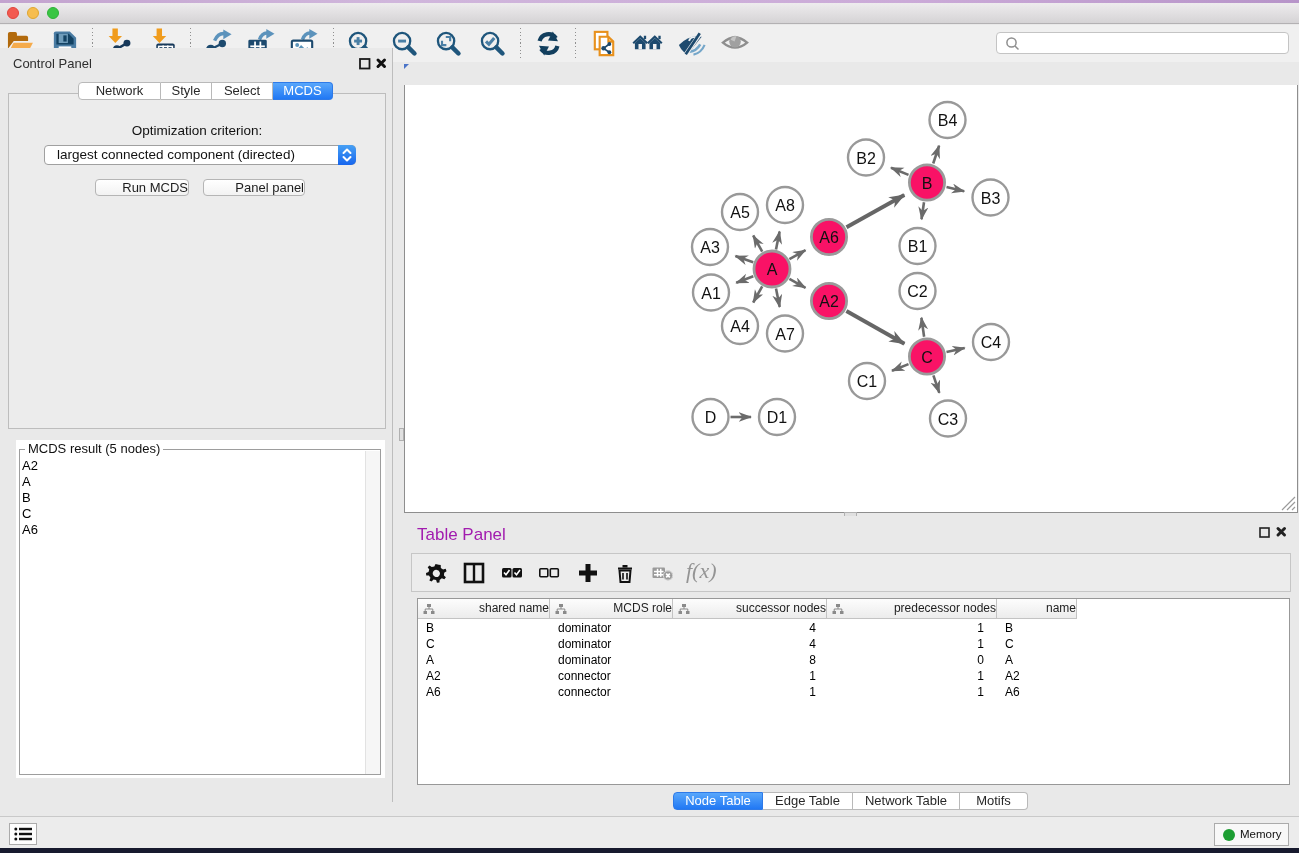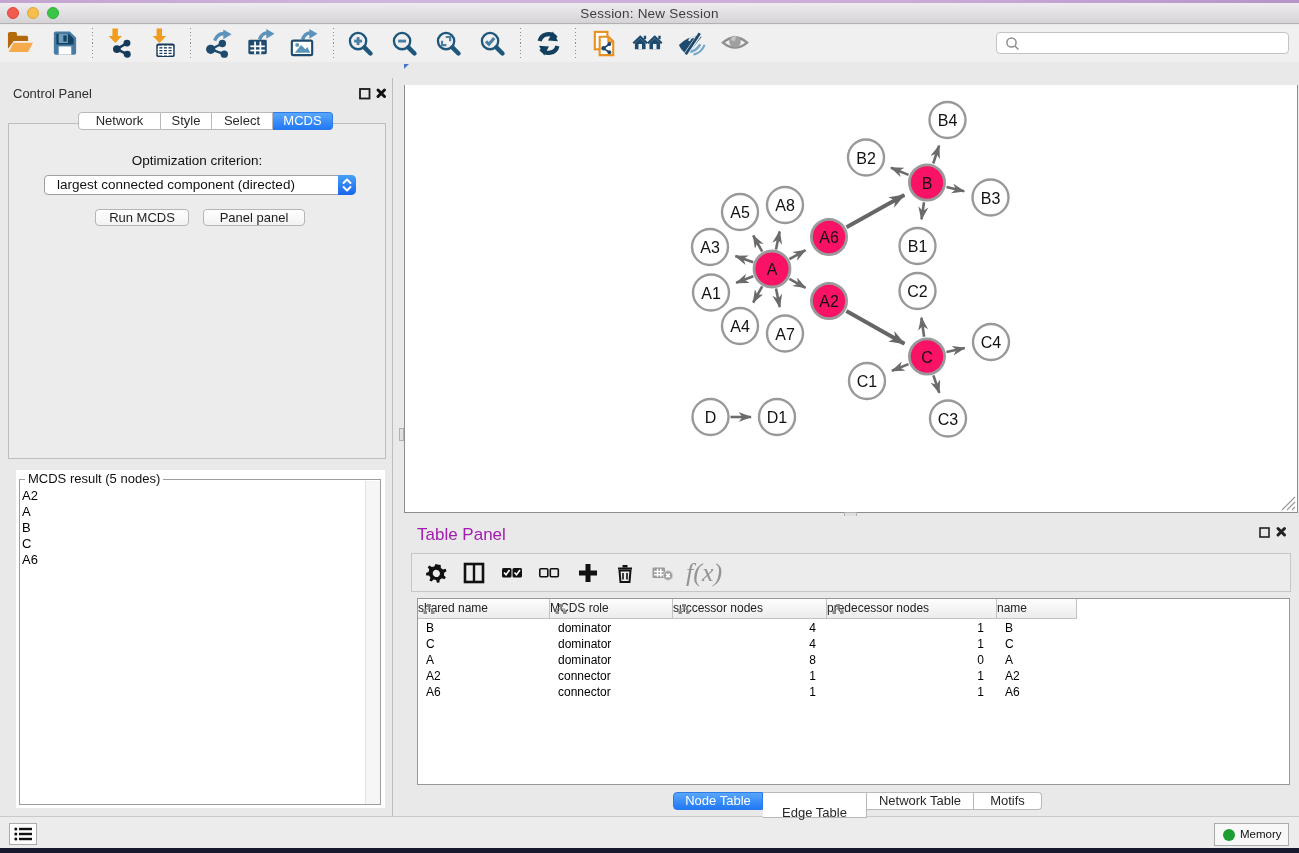--- a/index.html
+++ b/index.html
@@ -9,31 +9,31 @@
 #titlebar{left:0;top:3px;width:1299px;height:21px;background:linear-gradient(#eeecee,#d5d3d5);border-bottom:1px solid #b3b1b3}
 #titlebar .t{position:absolute;left:0;right:0;top:3px;text-align:center;color:#3e3e3e;font-size:13.5px;letter-spacing:0.2px}
 .tl{position:absolute;top:3.5px;width:12px;height:12px;border-radius:50%}
 
 #toolbar{left:0;top:25px;width:1299px;height:37px;background:#f0f0f0}
 .tsep{position:absolute;top:3px;height:31px;width:1px;background:repeating-linear-gradient(#909090 0 1.2px,transparent 1.2px 3.6px)}
 .ticon{position:absolute;top:3px;width:31px;height:31px}
 .wicons{position:absolute;width:30px;height:14px}
 #search{position:absolute;left:996px;top:7px;width:293px;height:22px;background:#fff;border:1px solid #c4c4c4;border-radius:4px}
 
-#lp{left:0;top:78px;width:393px;height:754px;background:#e9e9e9;border-right:1px solid #bdbdbd}
+#lp{left:0;top:48px;width:393px;height:754px;background:#e9e9e9;border-right:1px solid #bdbdbd}
 #lp .hdr{position:absolute;left:13px;top:8px;font-size:13px;color:#2e2e2e}
 #lpbox{position:absolute;left:8px;top:45px;width:378px;height:336px;border:1px solid #bdbdbd;background:#ececec}
 
 .tabs{position:absolute;display:flex;z-index:5}
 .tab{height:18px;line-height:16px;background:#fff;border:1px solid #b9b9b9;border-left:none;padding:0 11px;font-size:13px;color:#282828;text-align:center}
 .tab.first{border-left:1px solid #b9b9b9;border-radius:4px 0 0 4px}
 .tab.last{border-radius:0 4px 4px 0}
 .tab.sel{background:linear-gradient(#59a7fb,#2178f4);color:#fff;border-color:#2e7ae8}
 
-.btn{position:absolute;height:17px;line-height:15px;background:linear-gradient(#ffffff,#f2f2f2);border:1px solid #b5b5b5;border-radius:4px;font-size:13px;color:#1d1d1d;text-align:center}
+.btn{position:absolute;height:17px;line-height:15px;background:linear-gradient(#ffffff,#f2f2f2);border:1px solid #b5b5b5;border-radius:4px;font-size:13px;color:#1d1d1d;text-align:right}
 #dd{position:absolute;left:35px;top:51px;width:312px;height:20px;background:#fff;border:1px solid #a0a0a0;border-radius:4px;line-height:17px;padding-left:12px;font-size:13.5px;color:#111}
 #dd .cap{position:absolute;right:-1px;top:-1px;width:18px;height:20px;border-radius:0 5px 5px 0;background:linear-gradient(#47a0f4,#1766ee);border:none}
 
 #mcds{position:absolute;left:16px;top:392px;width:369px;height:338px;background:#fff;border:1px solid #fff}
 #mcds .bord{position:absolute;left:2px;top:8px;right:3px;bottom:2px;border:1px solid #9d9d9d}
 #mcds .lab{position:absolute;left:8px;top:0px;background:#fff;padding:0 3px;font-size:13px;color:#111}
 #mcds .items{position:absolute;left:5px;top:17px;font-size:13px;color:#000;line-height:16px}
 #mcds .sb{position:absolute;right:4px;top:10px;width:15px;bottom:3px;background:#f6f6f6;border-left:1px solid #e2e2e2}
 
 #nw{left:404px;top:64px;width:894px;height:449px}
@@ -48,36 +48,35 @@
 .nodec{fill:#fff;stroke:#999;stroke-width:2.4}
 .nodep{fill:#f91266;stroke:#9a9a9a;stroke-width:2.8}
 .nlab{font-family:"Liberation Sans",sans-serif;font-size:16px;fill:#111;text-anchor:middle}
 
 #tp{left:394px;top:516px;width:905px;height:300px;background:#e9e9e9}
 #tp .hdr{position:absolute;left:23px;top:9px;font-size:17px;color:#a21caf}
 #tptool{position:absolute;left:17px;top:37px;width:880px;height:39px;background:#ececec;border:1px solid #c6c6c6}
 #tptable{position:absolute;left:23px;top:82px;width:873px;height:187px;background:#fff;border:1px solid #989898}
 .tpi{position:absolute;top:8px;width:22px;height:22px}
 .th{position:absolute;left:0;top:0;right:0;height:20px}
-.thc{position:absolute;top:0;height:20px;background:linear-gradient(#fdfdfd,#ececec);border-right:1px solid #c3c3c3;border-bottom:1px solid #c3c3c3;text-align:left;font-size:12px;color:#222;line-height:19px}
+.thc{position:absolute;top:0;height:20px;background:linear-gradient(#fdfdfd,#ececec);border-right:1px solid #c3c3c3;border-bottom:1px solid #c3c3c3;text-align:right;font-size:12px;color:#222;line-height:19px}
 .oi{position:absolute;left:5px;top:4px;width:12px;height:12px}
 .trow{position:absolute;left:0;right:0;height:16px;font-size:12px;color:#000}
 .trow span{position:absolute;top:1px}
 .trow .rr{text-align:right}
 
 #sb{left:0;top:816px;width:1299px;height:32px;background:#ececec;border-top:1px solid #c9c9c9}
 #bstrip{left:0;top:848px;width:1299px;height:5px;background:#171a2e}
 </style></head>
 <body>
 <div class="abs" id="purple"></div>
 <div class="abs" id="titlebar">
   <div class="tl" style="left:7px;background:#f25a50;border:0.5px solid #e1443c"></div>
   <div class="tl" style="left:27px;background:#f6bd4f;border:0.5px solid #e0a62f"></div>
   <div class="tl" style="left:47px;background:#3ac544;border:0.5px solid #2eb138"></div>
-  <div class="t">Session: New Session</div>
 </div>
 <div class="abs" id="toolbar">
 <svg class="ticon" style="left:6px" viewBox="0 0 32 32">
       <path d="M2,21.5 L2,6 Q2,4.2 4,4.2 L9.6,4.2 Q11.3,4.2 11.3,6 L11.3,8 L21,8 Q22.8,8 22.8,9.7 L22.8,13.5 L8,13.5 Z" fill="#b26a0d"></path>
       <path d="M2.8,24.8 L7.8,15.3 L27.8,15.3 L22.8,24.8 Z" fill="#f5ab4c"></path>
     </svg>
 <svg class="ticon" style="left:49px" viewBox="0 0 32 32">
       <path d="M5,5.5 Q5,3.5 7,3.5 L21.5,3.5 L28,10 L28,25.5 Q28,27.5 26,27.5 L7,27.5 Q5,27.5 5,25.5 Z" fill="#4a7ca3"></path>
       <path d="M7.6,6 L7.6,17 L25.4,17 L25.4,11 L20.4,6 Z" fill="#134263"></path>
       <rect x="10" y="6" width="9.5" height="9.5" fill="#6f9cba"></rect>
@@ -349,21 +348,21 @@
     <svg class="tpi" style="left:240px" viewBox="0 0 22 22">
         <rect x="0.5" y="5.5" width="12.5" height="10.5" rx="1" fill="#9a9a9a"></rect>
         <rect x="2" y="8.8" width="9.5" height="1.5" fill="#fff"></rect>
         <rect x="2" y="12" width="9.5" height="1.5" fill="#fff"></rect>
         <rect x="4.8" y="6.8" width="1.5" height="8" fill="#fff"></rect>
         <rect x="8" y="6.8" width="1.5" height="8" fill="#fff"></rect>
         <circle cx="16" cy="13.5" r="5" fill="#9a9a9a"></circle>
         <circle cx="16" cy="13.5" r="4.6" fill="#9a9a9a" stroke="#e9e9e9" stroke-width="0.8"></circle>
         <path d="M14.2,11.7 L17.8,15.3 M17.8,11.7 L14.2,15.3" stroke="#fff" stroke-width="1.7"></path>
       </svg>
-    <div style="position:absolute;left:274px;top:4px;font-family:'Liberation Serif',serif;font-style:italic;font-size:26px;color:#949494">f(x)</div>
+    <div style="position:absolute;left:274px;top:4px;font-family:'Liberation Serif',serif;font-style:italic;font-size:22px;color:#949494">f(x)</div>
   </div>
   <div id="tptable">
     <div class="th">
       <div class="thc" style="left:0;width:132px"><svg class="oi" viewBox="0 0 12 12">
             <rect x="4" y="1" width="4" height="3" fill="#8a8a8a"></rect>
             <rect x="0.5" y="8" width="3.5" height="3" fill="#8a8a8a"></rect>
             <rect x="8" y="8" width="3.5" height="3" fill="#8a8a8a"></rect>
             <path d="M6,4 L6,6 M2.2,8 L2.2,6 L9.8,6 L9.8,8" stroke="#8a8a8a" fill="none"></path>
           </svg><span>shared name</span></div>
       <div class="thc" style="left:132px;width:123px"><svg class="oi" viewBox="0 0 12 12">
@@ -417,21 +416,21 @@
     <div class="trow" style="top:85px">
         <span style="left:8px">A6</span>
         <span style="left:140px">connector</span>
         <span class="rr" style="left:255px;width:143px">1</span>
         <span class="rr" style="left:409px;width:157px">1</span>
         <span style="left:587px">A6</span>
       </div>
   </div>
   <div class="tabs" style="left:279px;top:276px">
     <div class="tab first sel" style="width:90px;padding:0">Node Table</div>
-      <div class="tab" style="width:104px;padding:12px">Edge Table</div>
+      <div class="tab" style="width:90px;padding:0">Edge Table</div>
       <div class="tab" style="width:107px;padding:0">Network Table</div>
       <div class="tab last" style="width:68px;padding:0">Motifs</div>
   </div>
 </div>
 <div class="abs" id="sb">
   <div style="position:absolute;left:9px;top:6px;width:28px;height:22px;background:#fdfdfd;border:1px solid #ababab">
     <svg width="18" height="14" viewBox="0 0 18 14" style="position:absolute;left:4px;top:3px">
         <circle cx="1.8" cy="2" r="1.5" fill="#111"></circle>
         <circle cx="1.8" cy="7" r="1.5" fill="#111"></circle>
         <circle cx="1.8" cy="12" r="1.5" fill="#111"></circle>

